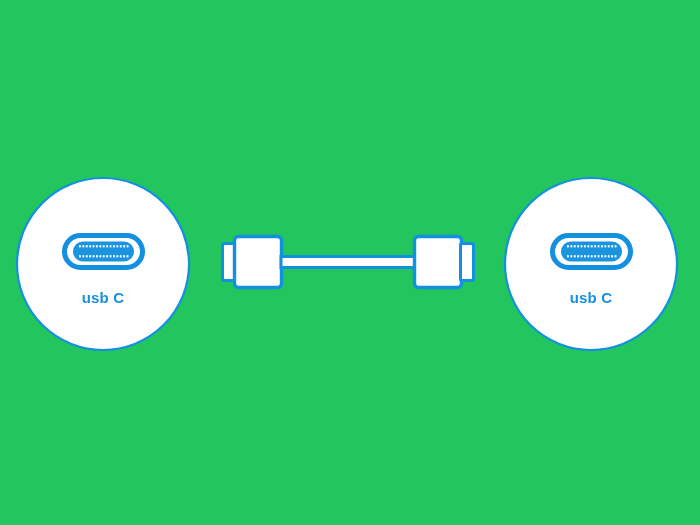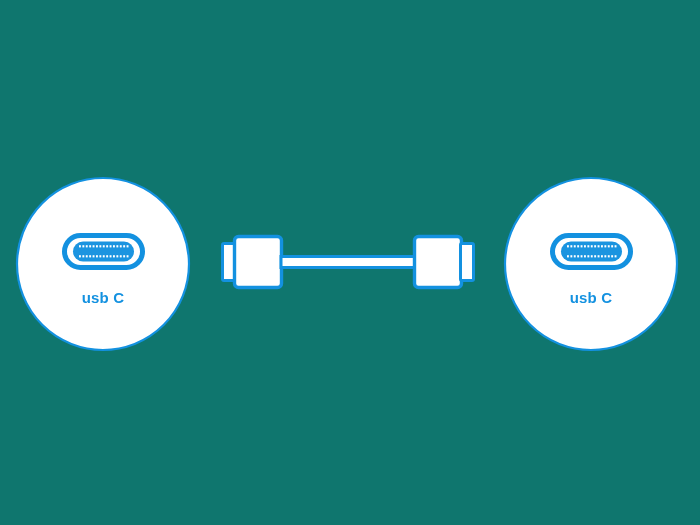--- a/index.html
+++ b/index.html
@@ -7,21 +7,21 @@
     padding: 0;
     background: #ffffff;
   }
   body {
     font-family: "Liberation Sans", sans-serif;
   }
   #stage {
     position: relative;
     width: 700px;
     height: 525px;
-    background: #0f766e;
+    background: #22c55e;
     overflow: hidden;
   }
   .diagram-svg {
     position: absolute;
     left: 0;
     top: 0;
     width: 700px;
     height: 525px;
     display: block;
   }

